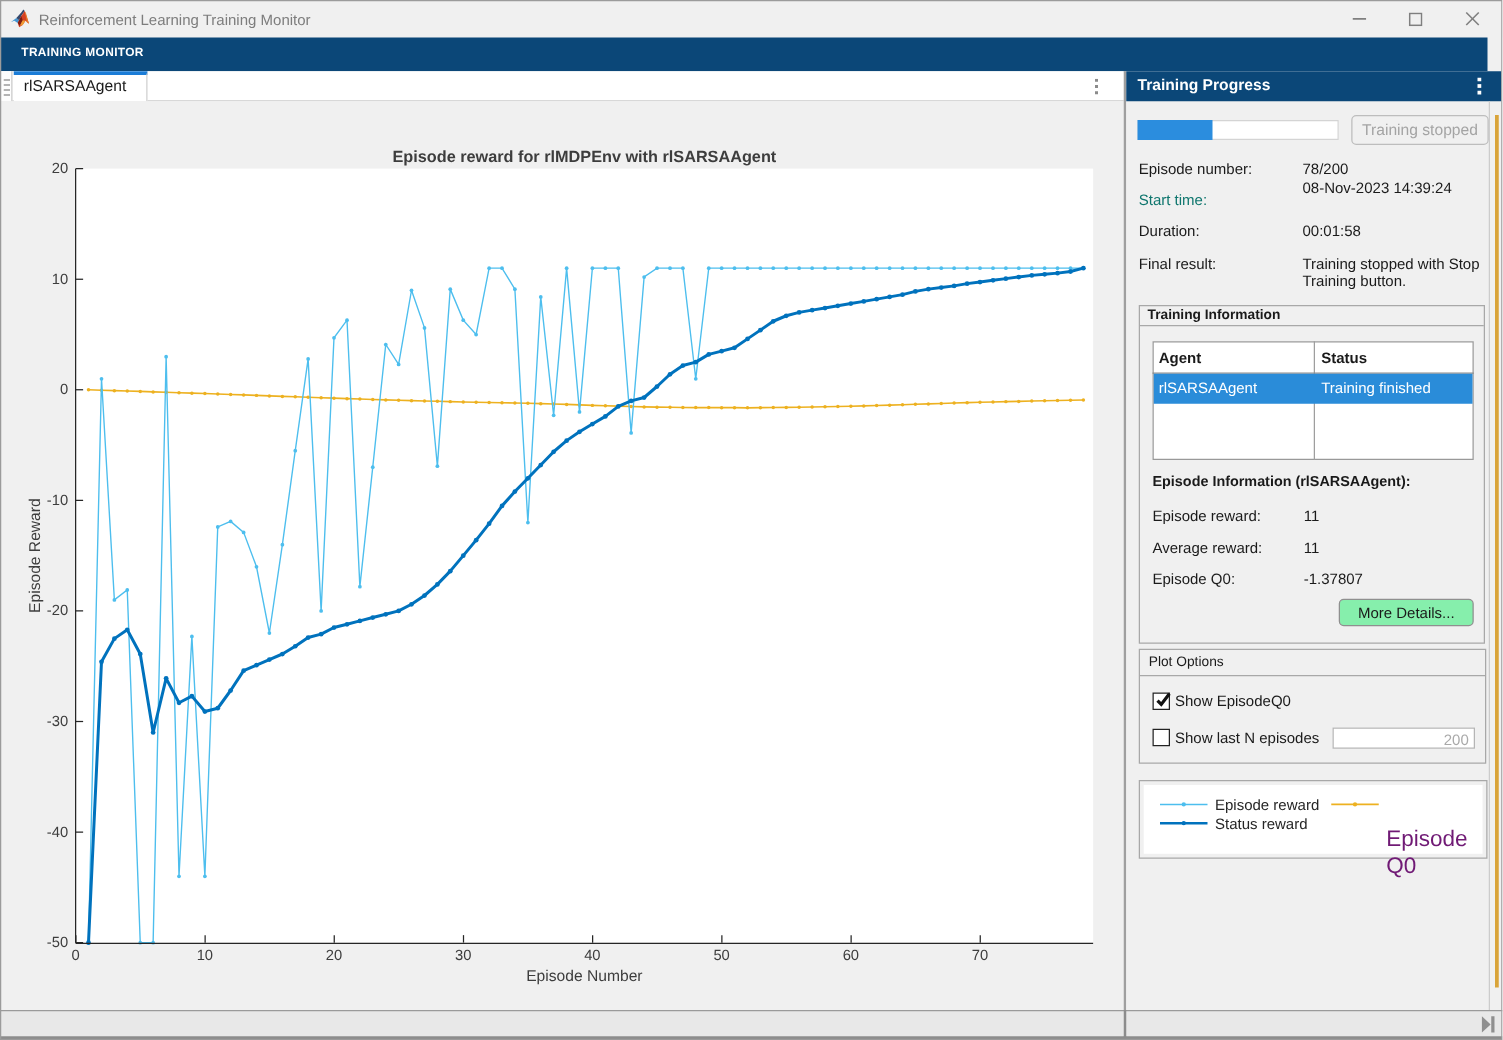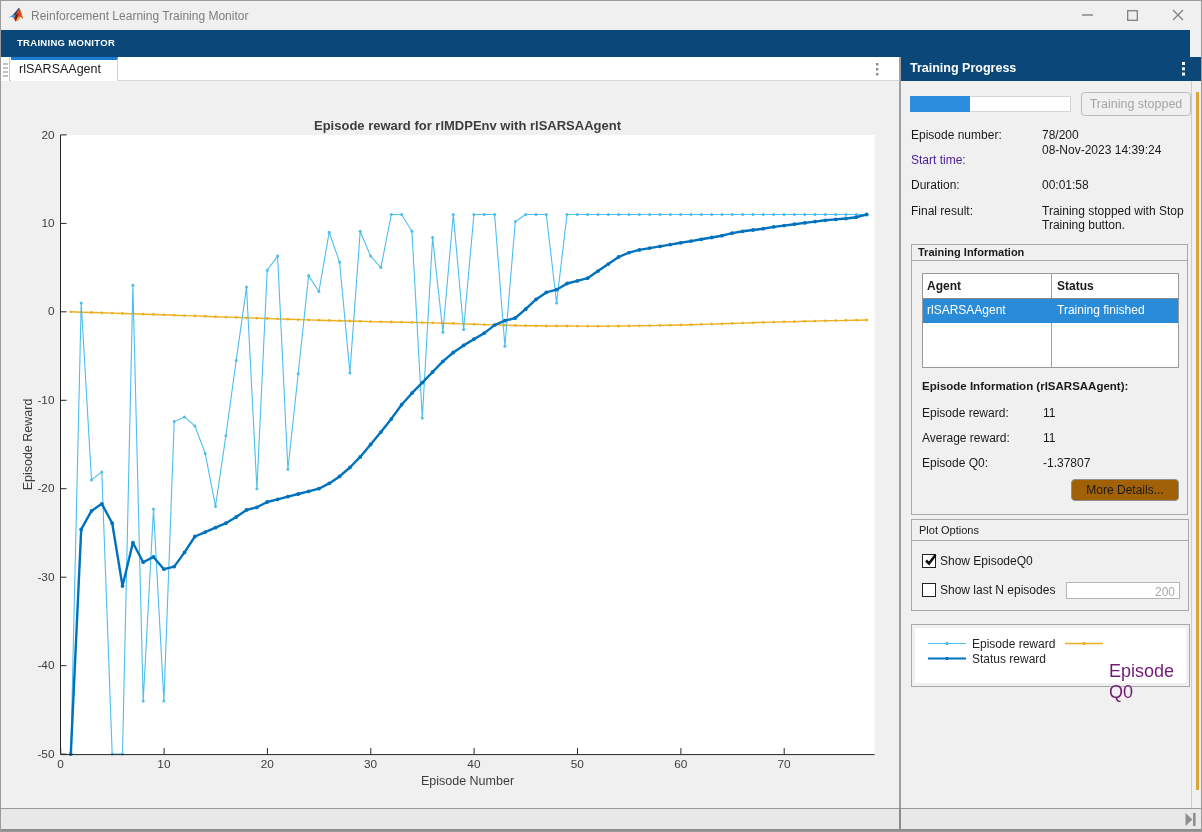--- a/index.html
+++ b/index.html
@@ -334,21 +334,21 @@
       <rect x="1" y="0" width="3" height="3"></rect>
       <rect x="1" y="5.3" width="3" height="3"></rect>
       <rect x="1" y="10.6" width="3" height="3"></rect>
     </g>
   </svg>
 <div class="abs" style="left:910px;top:96px;width:161px;height:16px;background:#fff;border:1px solid #d4d4d4"></div>
 <div class="abs" style="left:910px;top:96px;width:60px;height:16px;background:#2b8dde"></div>
 <div class="abs" style="left:1081px;top:92px;width:110px;height:24px;border:1px solid #bdbdbd;border-radius:4px;background:#f0f0f0;color:#a4a4a4;font-size:12.5px;text-align:center;line-height:22px">Training stopped</div>
 <div class="abs" style="left:911px;top:128px;font-size:12px;color:#1a1a1a">Episode number:</div>
 <div class="abs" style="left:1042px;top:128px;font-size:12px;color:#1a1a1a">78/200</div>
-<div class="abs" style="left:911px;top:153px;font-size:12px;color:#4c1d95">Start time:</div>
+<div class="abs" style="left:911px;top:153px;font-size:12px;color:#0f766e">Start time:</div>
 <div class="abs" style="left:1042px;top:143px;font-size:12px;color:#1a1a1a">08-Nov-2023 14:39:24</div>
 <div class="abs" style="left:911px;top:178px;font-size:12px;color:#1a1a1a">Duration:</div>
 <div class="abs" style="left:1042px;top:178px;font-size:12px;color:#1a1a1a">00:01:58</div>
 <div class="abs" style="left:911px;top:204px;font-size:12px;color:#1a1a1a">Final result:</div>
 <div class="abs" style="left:1042px;top:204px;width:152px;font-size:12px;line-height:14.4px;color:#1a1a1a">Training stopped with Stop Training button.</div>
 <div class="abs" style="left:911px;top:244px;width:277px;height:271px;border:1px solid #a8a8a8"></div>
 <div class="abs" style="left:918px;top:246px;font-size:11px;font-weight:bold;color:#1a1a1a">Training Information</div>
 <div class="abs" style="left:912px;top:260px;width:275px;height:1px;background:#a8a8a8"></div>
 <div class="abs" style="left:922px;top:273px;width:257px;height:95px;background:#fff;border:1px solid #999"></div>
 <div class="abs" style="left:1051px;top:273px;width:1px;height:95px;background:#9e9e9e"></div>
@@ -358,21 +358,21 @@
 <div class="abs" style="left:923px;top:299px;width:255px;height:24px;background:#2a8cd9"></div>
 <div class="abs" style="left:927px;top:303px;font-size:12px;color:#fff">rlSARSAAgent</div>
 <div class="abs" style="left:1057px;top:303px;font-size:12px;color:#fff">Training finished</div>
 <div class="abs" style="left:922px;top:380px;font-size:11.5px;font-weight:bold;color:#1a1a1a">Episode Information (rlSARSAAgent):</div>
 <div class="abs" style="left:922px;top:406px;font-size:12px;color:#1a1a1a">Episode reward:</div>
 <div class="abs" style="left:1043px;top:406px;font-size:12px;color:#1a1a1a">11</div>
 <div class="abs" style="left:922px;top:431px;font-size:12px;color:#1a1a1a">Average reward:</div>
 <div class="abs" style="left:1043px;top:431px;font-size:12px;color:#1a1a1a">11</div>
 <div class="abs" style="left:922px;top:456px;font-size:12px;color:#1a1a1a">Episode Q0:</div>
 <div class="abs" style="left:1043px;top:456px;font-size:12px;color:#1a1a1a">-1.37807</div>
-<div class="abs" style="left:1071px;top:479px;width:108px;height:22px;border:1px solid #8f8f8f;border-radius:4px;background:#a16207;color:#1a1a1a;font-size:12px;text-align:center;line-height:20px">More Details...</div>
+<div class="abs" style="left:1071px;top:479px;width:108px;height:22px;border:1px solid #8f8f8f;border-radius:4px;background:#86efac;color:#1a1a1a;font-size:12px;text-align:center;line-height:20px">More Details...</div>
 <div class="abs" style="left:911px;top:519px;width:278px;height:92px;border:1px solid #a8a8a8"></div>
 <div class="abs" style="left:919px;top:524px;font-size:11px;font-weight:normal;color:#1a1a1a">Plot Options</div>
 <div class="abs" style="left:912px;top:540px;width:276px;height:1px;background:#a8a8a8"></div>
 <div class="abs" style="left:922px;top:554px;width:14px;height:14px;background:#fff;border:1.5px solid #222"></div>
 <svg class="abs" style="left:923px;top:552px" width="15" height="15" viewBox="0 0 15 15">
     <path d="M3 8.5 L6 11.5 L12.5 3" fill="none" stroke="#111" stroke-width="2.6"></path>
   </svg>
 <div class="abs" style="left:940px;top:554px;font-size:12px;color:#1a1a1a">Show EpisodeQ0</div>
 <div class="abs" style="left:922px;top:583px;width:14px;height:14px;background:#fff;border:1.5px solid #222"></div>
 <div class="abs" style="left:940px;top:583px;font-size:12px;color:#1a1a1a">Show last N episodes</div>

